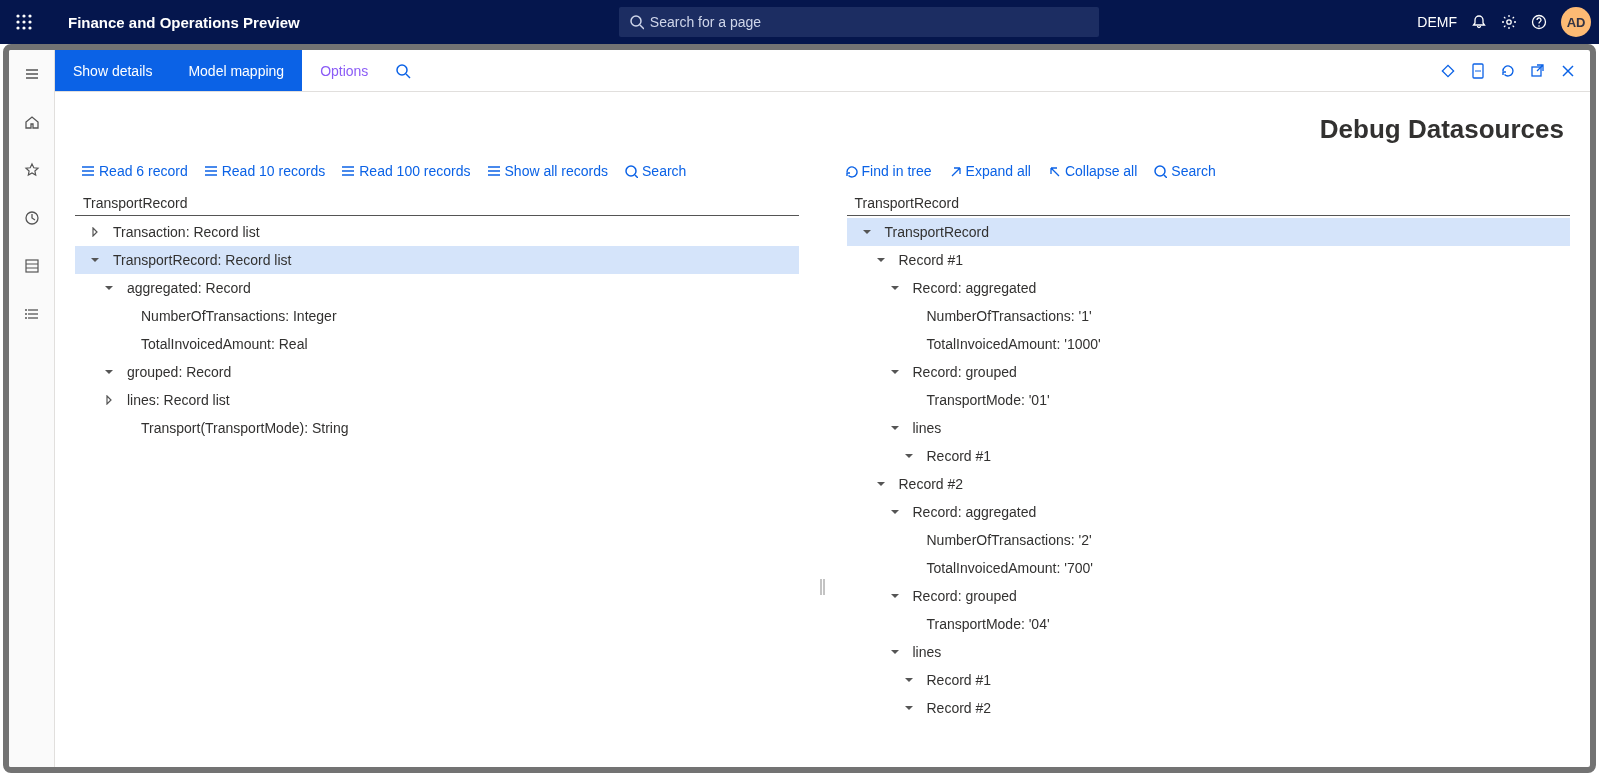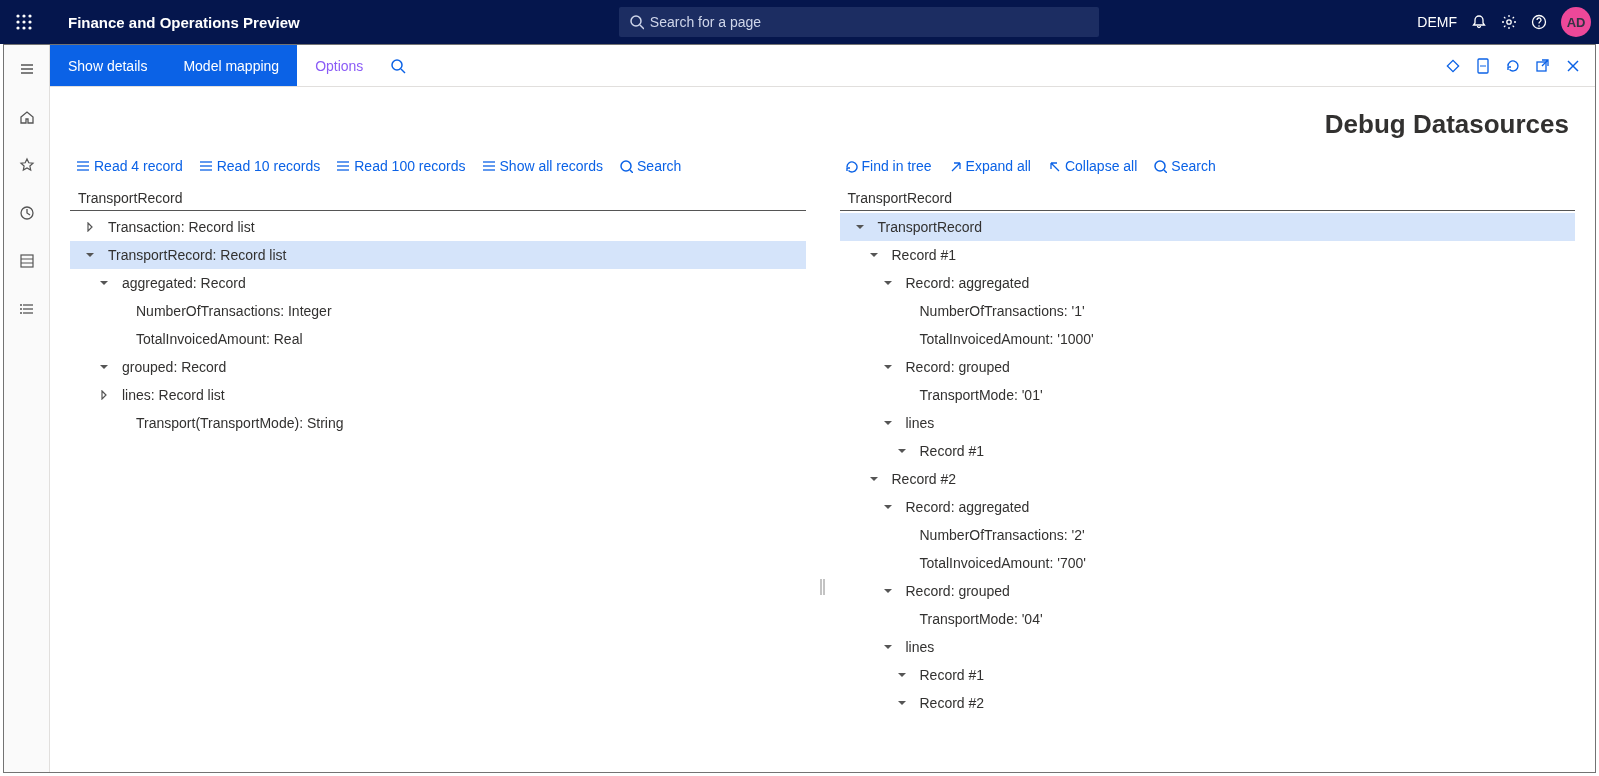--- a/index.html
+++ b/index.html
@@ -10,25 +10,25 @@
   .topbar { height: 44px; background: #05164d; color: #fff; display: flex; align-items: center; padding: 0 8px; gap: 8px; }
   .waffle { width: 32px; height: 32px; display: flex; align-items: center; justify-content: center; cursor: pointer; }
   .app-title { font-weight: 600; font-size: 15px; margin-left: 20px; white-space: nowrap; }
   .searchbox { flex: 0 0 480px; margin: 0 auto; height: 30px; background: #1c2d62; border-radius: 2px; display: flex; align-items: center; padding: 0 10px; color: #cfd6ea; cursor: text; }
   .searchbox svg { margin-right: 6px; }
   .searchbox input { background: transparent; border: none; outline: none; color: #fff; width: 100%; font-size: 14px; }
   .searchbox input::placeholder { color: #cfd6ea; }
   .topbar-spacer { flex: 1; }
   .topbar-right { display: flex; align-items: center; gap: 14px; }
   .topbar-right > * { cursor: pointer; }
-  .avatar { width: 30px; height: 30px; border-radius: 50%; background: #ec4899; color: #334; display: flex; align-items: center; justify-content: center; font-size: 13px; font-weight: 600; }
+  .avatar { width: 30px; height: 30px; border-radius: 50%; background: #fdba74; color: #334; display: flex; align-items: center; justify-content: center; font-size: 13px; font-weight: 600; }
   .company { font-size: 14px; }
 
   
-  .shell { flex: 1; display: flex; overflow: hidden; border: 1px solid #737373; border-radius: 0; margin: 0 3px 3px 3px; }
+  .shell { flex: 1; display: flex; overflow: hidden; border: 6px solid #737373; border-radius: 8px; margin: 0 3px 3px 3px; }
   .rail { width: 46px; background: #fafafa; border-right: 1px solid #e1dfdd; display: flex; flex-direction: column; align-items: center; padding-top: 6px; gap: 12px; }
   .rail-btn { width: 36px; height: 36px; display: flex; align-items: center; justify-content: center; cursor: pointer; color: #555; }
 
   .workspace { flex: 1; display: flex; flex-direction: column; overflow: hidden; }
 
   .actionbar { height: 42px; display: flex; align-items: center; border-bottom: 1px solid #e1dfdd; }
   .actionbar-left { display: flex; height: 100%; }
   .pill { padding: 0 18px; display: flex; align-items: center; font-size: 14px; cursor: pointer; }
   .pill.primary { background: #0b62e6; color: #fff; }
   .pill.plain { color: #8b5cf6; }
@@ -36,21 +36,21 @@
   .actionbar-right { margin-left: auto; display: flex; align-items: center; gap: 14px; padding-right: 14px; color: #0b62e6; }
   .actionbar-right .icon-btn { cursor: pointer; display:flex; }
 
   .page-title { font-size: 26px; font-weight: 600; padding: 22px 26px 14px 26px; text-align: right; }
 
   .toolbars-row { display: flex; gap: 30px; padding: 0 20px; }
   .panel-toolbar { flex: 1; display: flex; align-items: center; gap: 16px; padding: 4px 6px; }
   .link-btn { display: inline-flex; align-items: center; gap: 4px; color: #0b62e6; cursor: pointer; font-size: 14px; }
   .link-btn svg { flex-shrink: 0; }
 
-  .panels-row { display: flex; gap: 8px; padding: 4px 20px 0 20px; flex: 1; overflow: hidden; position: relative; }
+  .panels-row { display: flex; gap: 15px; padding: 4px 20px 0 20px; flex: 1; overflow: hidden; position: relative; }
   .panel { flex: 1; display: flex; flex-direction: column; overflow: hidden; }
   .panel-header { font-size: 14px; padding: 8px 8px 4px 8px; border-bottom: 1px solid #555; margin-bottom: 2px; }
   .tree-scroll { overflow: auto; flex: 1; }
 
   .splitter { width: 18px; display: flex; align-items: center; justify-content: center; cursor: col-resize; color: #888; align-self: stretch; margin-top: 220px;}
 
   
   .node { display: flex; align-items: center; height: 28px; font-size: 14px; cursor: pointer; white-space: nowrap; }
   .node.selected { background: #d5e4fa; }
   .caret { width: 16px; height: 16px; display: inline-flex; align-items: center; justify-content: center; margin-right: 2px; color: #555; flex-shrink:0; }
@@ -275,21 +275,21 @@
     </div>
 
     <div class="page-title">Debug Datasources</div>
 
     <div class="toolbars-row">
       <div class="panel-toolbar">
         <span class="link-btn">
             <svg width="14" height="14">
               <use href="#i-lines"></use>
             </svg>
-            <span>Read 4 record</span>
+            <span>Read 6 record</span>
           </span>
         <span class="link-btn">
             <svg width="14" height="14">
               <use href="#i-lines"></use>
             </svg>
             <span>Read 10 records</span>
           </span>
         <span class="link-btn">
             <svg width="14" height="14">
               <use href="#i-lines"></use>

